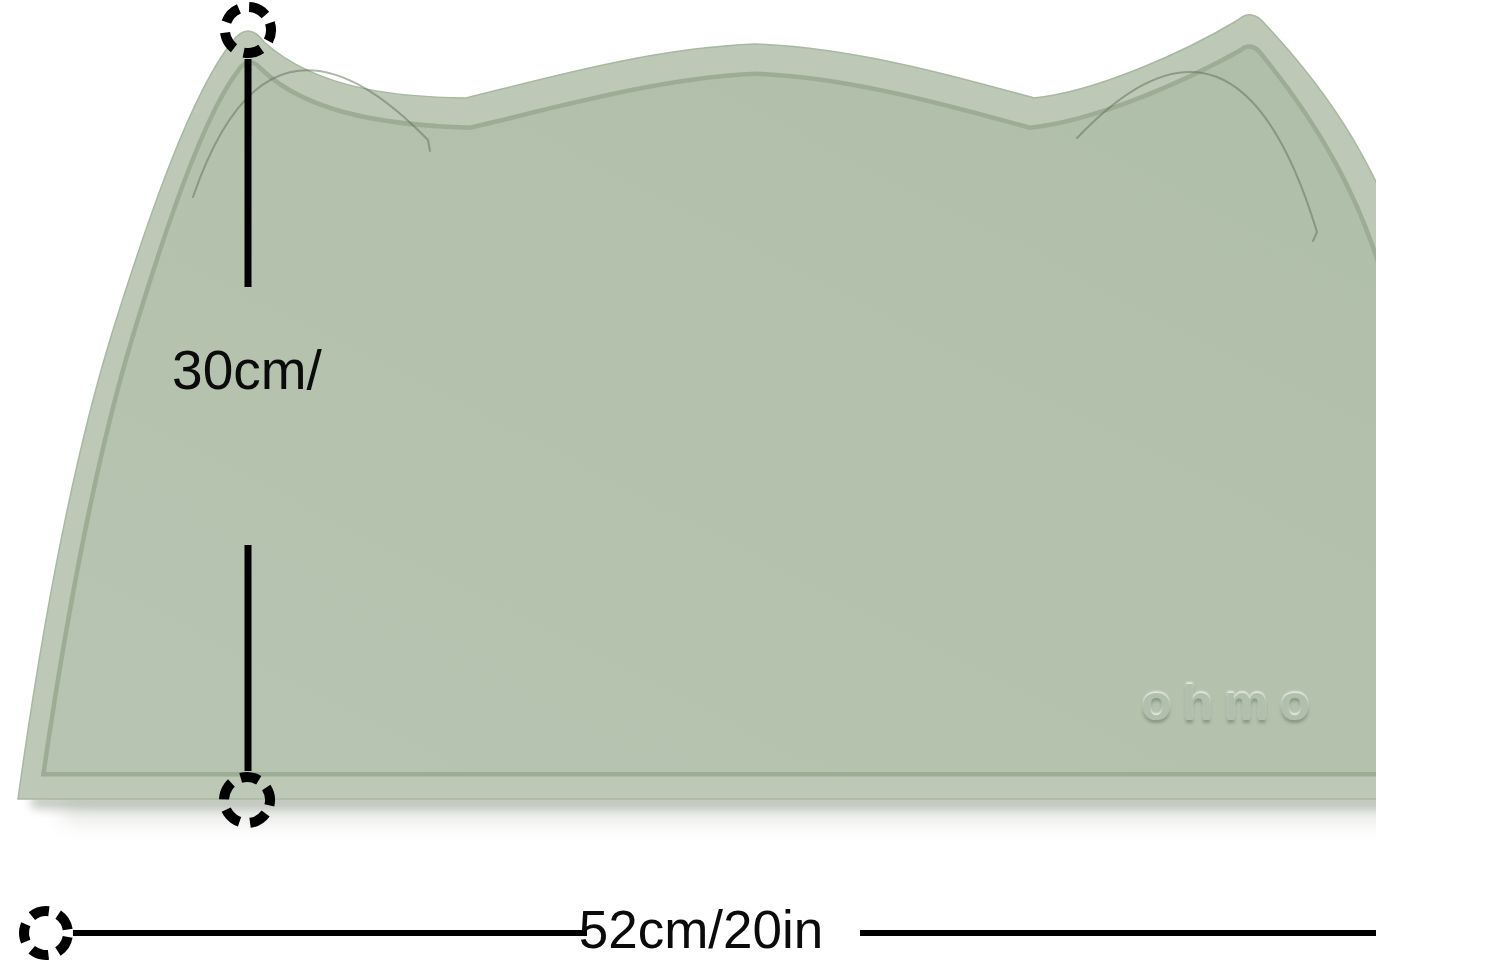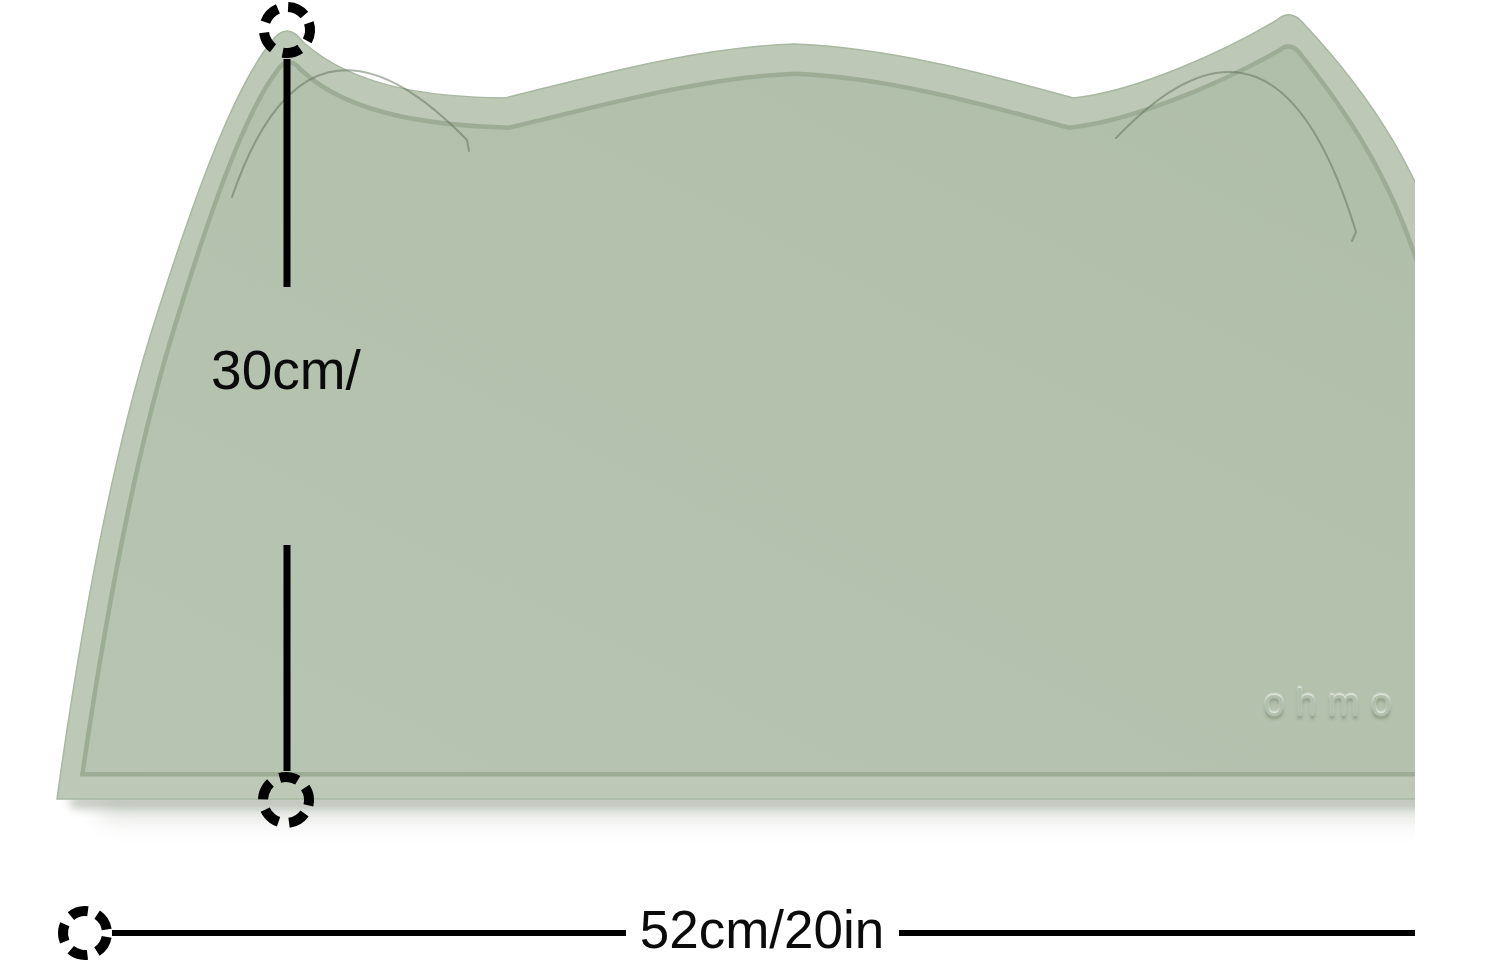--- a/index.html
+++ b/index.html
@@ -3,49 +3,48 @@
 <meta charset="utf-8">
 <style>
   html, body { margin: 0; padding: 0; background: #ffffff; }
   .stage {
     position: relative;
     width: 1376px;
     height: 969px;
     background: #ffffff;
     overflow: hidden;
     font-family: "Liberation Sans", sans-serif;
-    margin-left: 39px;
   }
   .stage svg { position: absolute; left: 0; top: 0; width: 1500px; height: 969px; display: block; }
 
   .dim-label {
     position: absolute;
     color: #0b0b0b;
     text-align: center;
     white-space: nowrap;
     user-select: none;
   }
   .dim-height {
     left: 247px; top: 342px;
     transform: translateX(-50%);
     font-size: 55px;
     line-height: 1.04;
   }
   .dim-width {
-    left: 723px; top: 903px;
+    left: 701px; top: 903px;
     transform: translateX(-50%);
     font-size: 53px;
     line-height: 1;
   }
   .brand-emboss {
     position: absolute;
-    left: 1294px; top: 703px;
+    left: 1231px; top: 703px;
     transform: translate(-50%, -50%);
-    font-size: 38px;
-    font-weight: normal;
+    font-size: 50px;
+    font-weight: bold;
     text-transform: lowercase;
     letter-spacing: 11px;
     color: #b1c0ac;
     text-shadow: 0 -2px 2px rgba(255,255,255,0.65), 0 3px 3px rgba(96,114,88,0.5);
     white-space: nowrap;
     user-select: none;
   }
 </style>
 </head>
 <body>

